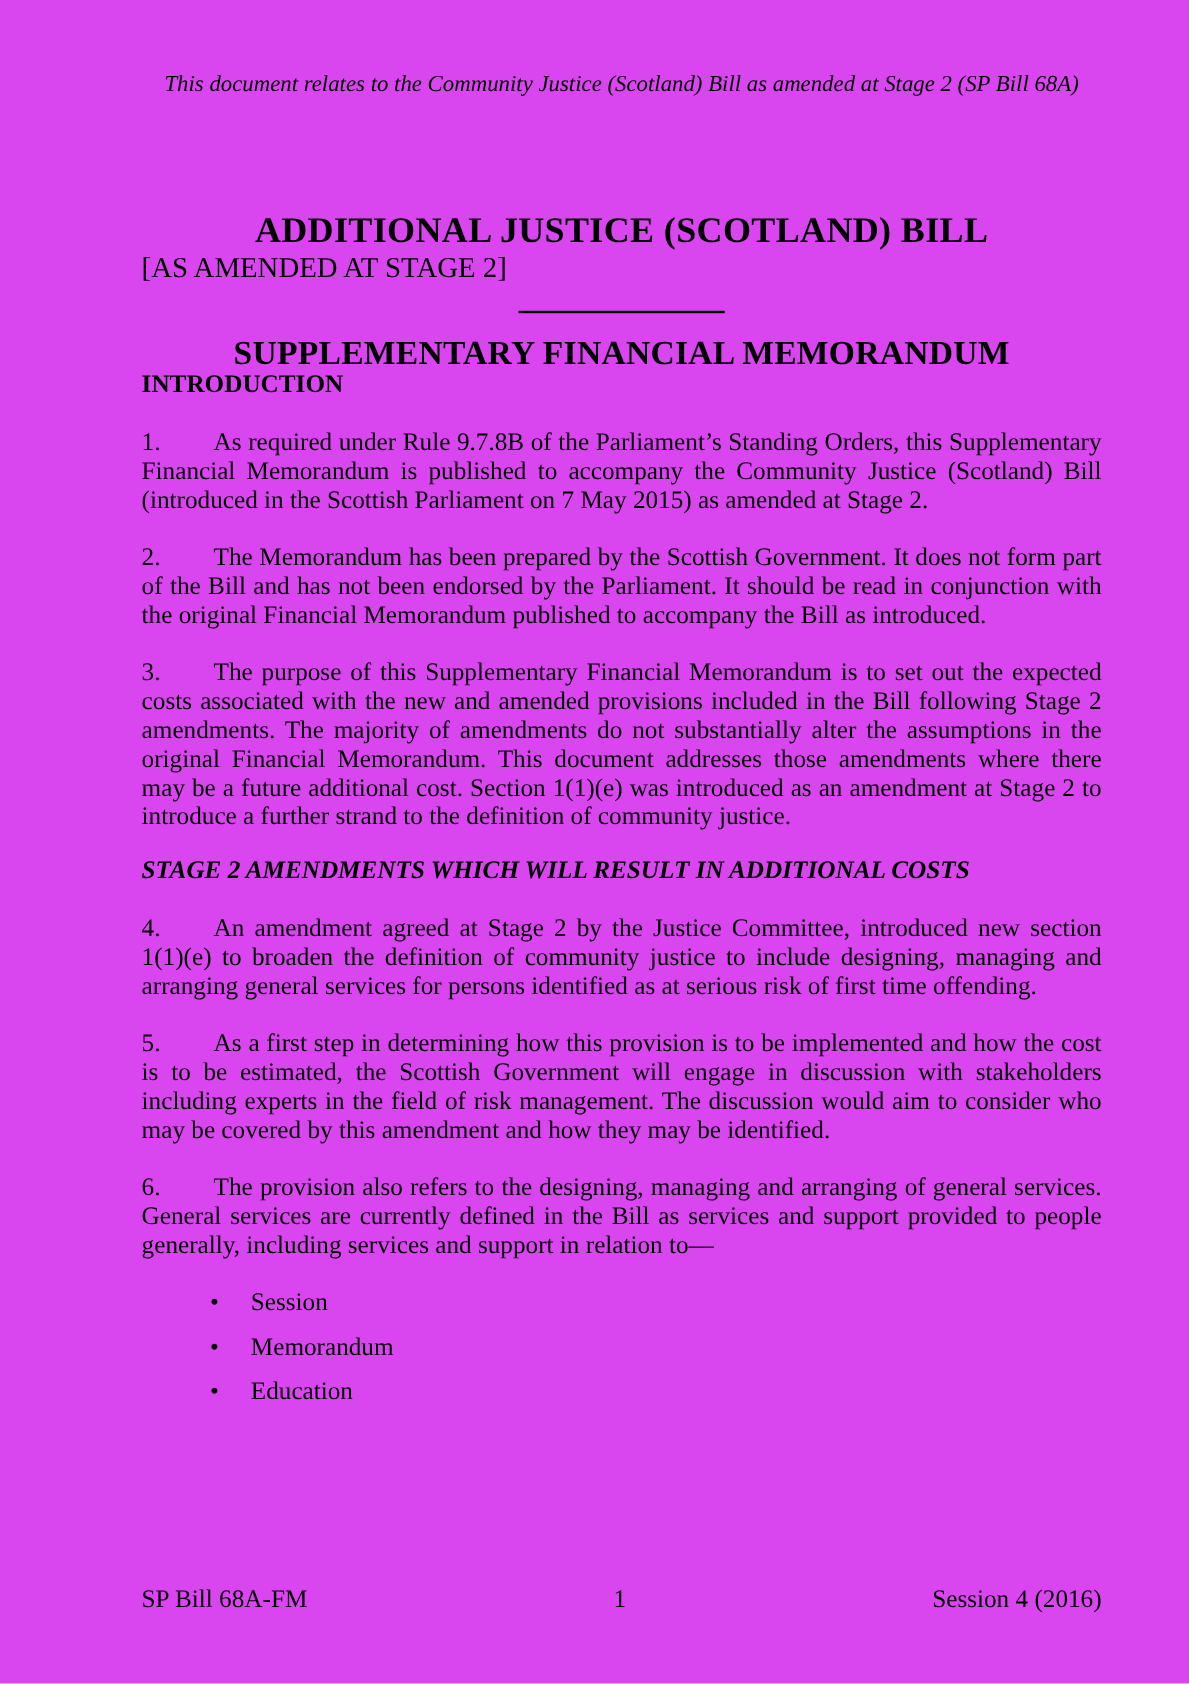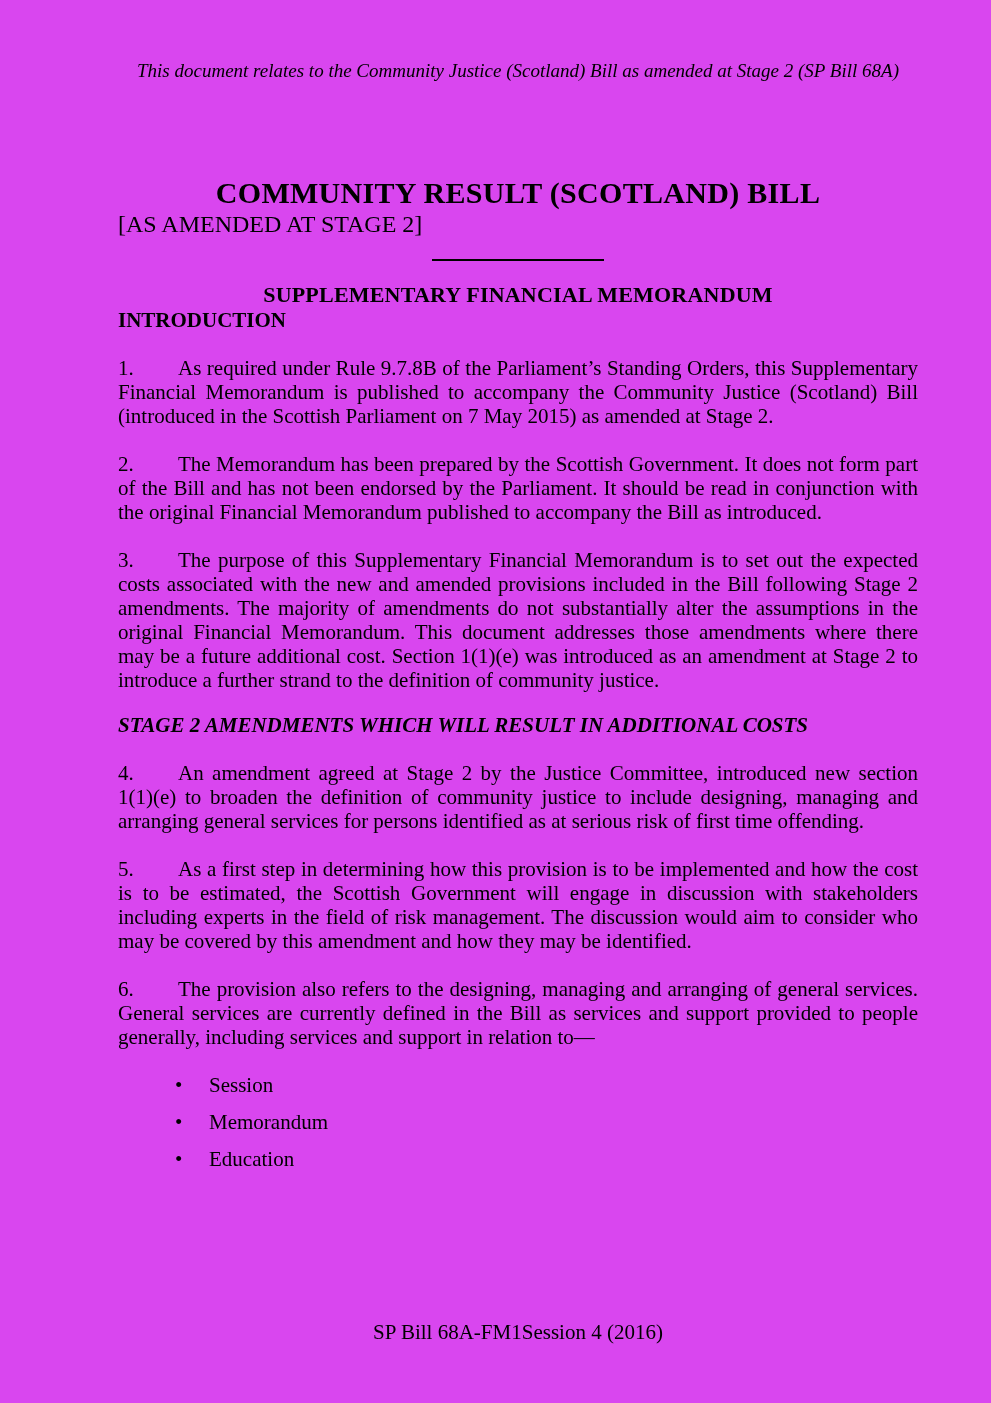--- a/index.html
+++ b/index.html
@@ -38,21 +38,21 @@
   }
   .divider {
     width: 172px;
     height: 0;
     border: none;
     border-top: 2px solid #000000;
     margin: 21px auto 0 auto;
   }
   .memo-heading {
     margin-top: 21px;
-    font-size: 22px;
+    font-size: 28px;
     line-height: 26px;
     font-weight: bold;
     text-align: center;
     letter-spacing: 0.2px;
   }
   .section-heading {
     font-weight: bold;
     text-align: left;
   }
   .section-heading.stage2 { margin-top: 13px; font-style: italic; }
@@ -84,33 +84,33 @@
     position: absolute;
     left: 57px;
     top: 0;
   }
   .footer {
     position: absolute;
     left: 118px;
     right: 73px;
     top: 1320px;
     display: flex;
-    justify-content: center;
+    justify-content: space-between;
     align-items: baseline;
   }
   .footer-center { text-align: center; }
 </style>
 </head>
 <body>
 
 <div class="page">
 
   <div class="notice">This document relates to the Community Justice (Scotland) Bill as amended at Stage 2 (SP Bill 68A)</div>
 
-  <div class="doc-title">COMMUNITY RESULT (SCOTLAND) BILL</div>
+  <div class="doc-title">ADDITIONAL JUSTICE (SCOTLAND) BILL</div>
   <div class="doc-subtitle">[AS AMENDED AT STAGE 2]</div>
 
   <hr class="divider">
 
   <div class="memo-heading">SUPPLEMENTARY FINANCIAL MEMORANDUM</div>
 
   <div class="section-heading">INTRODUCTION</div>
 
   <p class="para">
     <span class="pnum">1.</span><span>As required under Rule 9.7.8B of the Parliament’s Standing Orders, this Supplementary Financial Memorandum is published to accompany the Community Justice (Scotland) Bill (introduced in the Scottish Parliament on 7 May 2015) as amended at Stage 2.</span>

